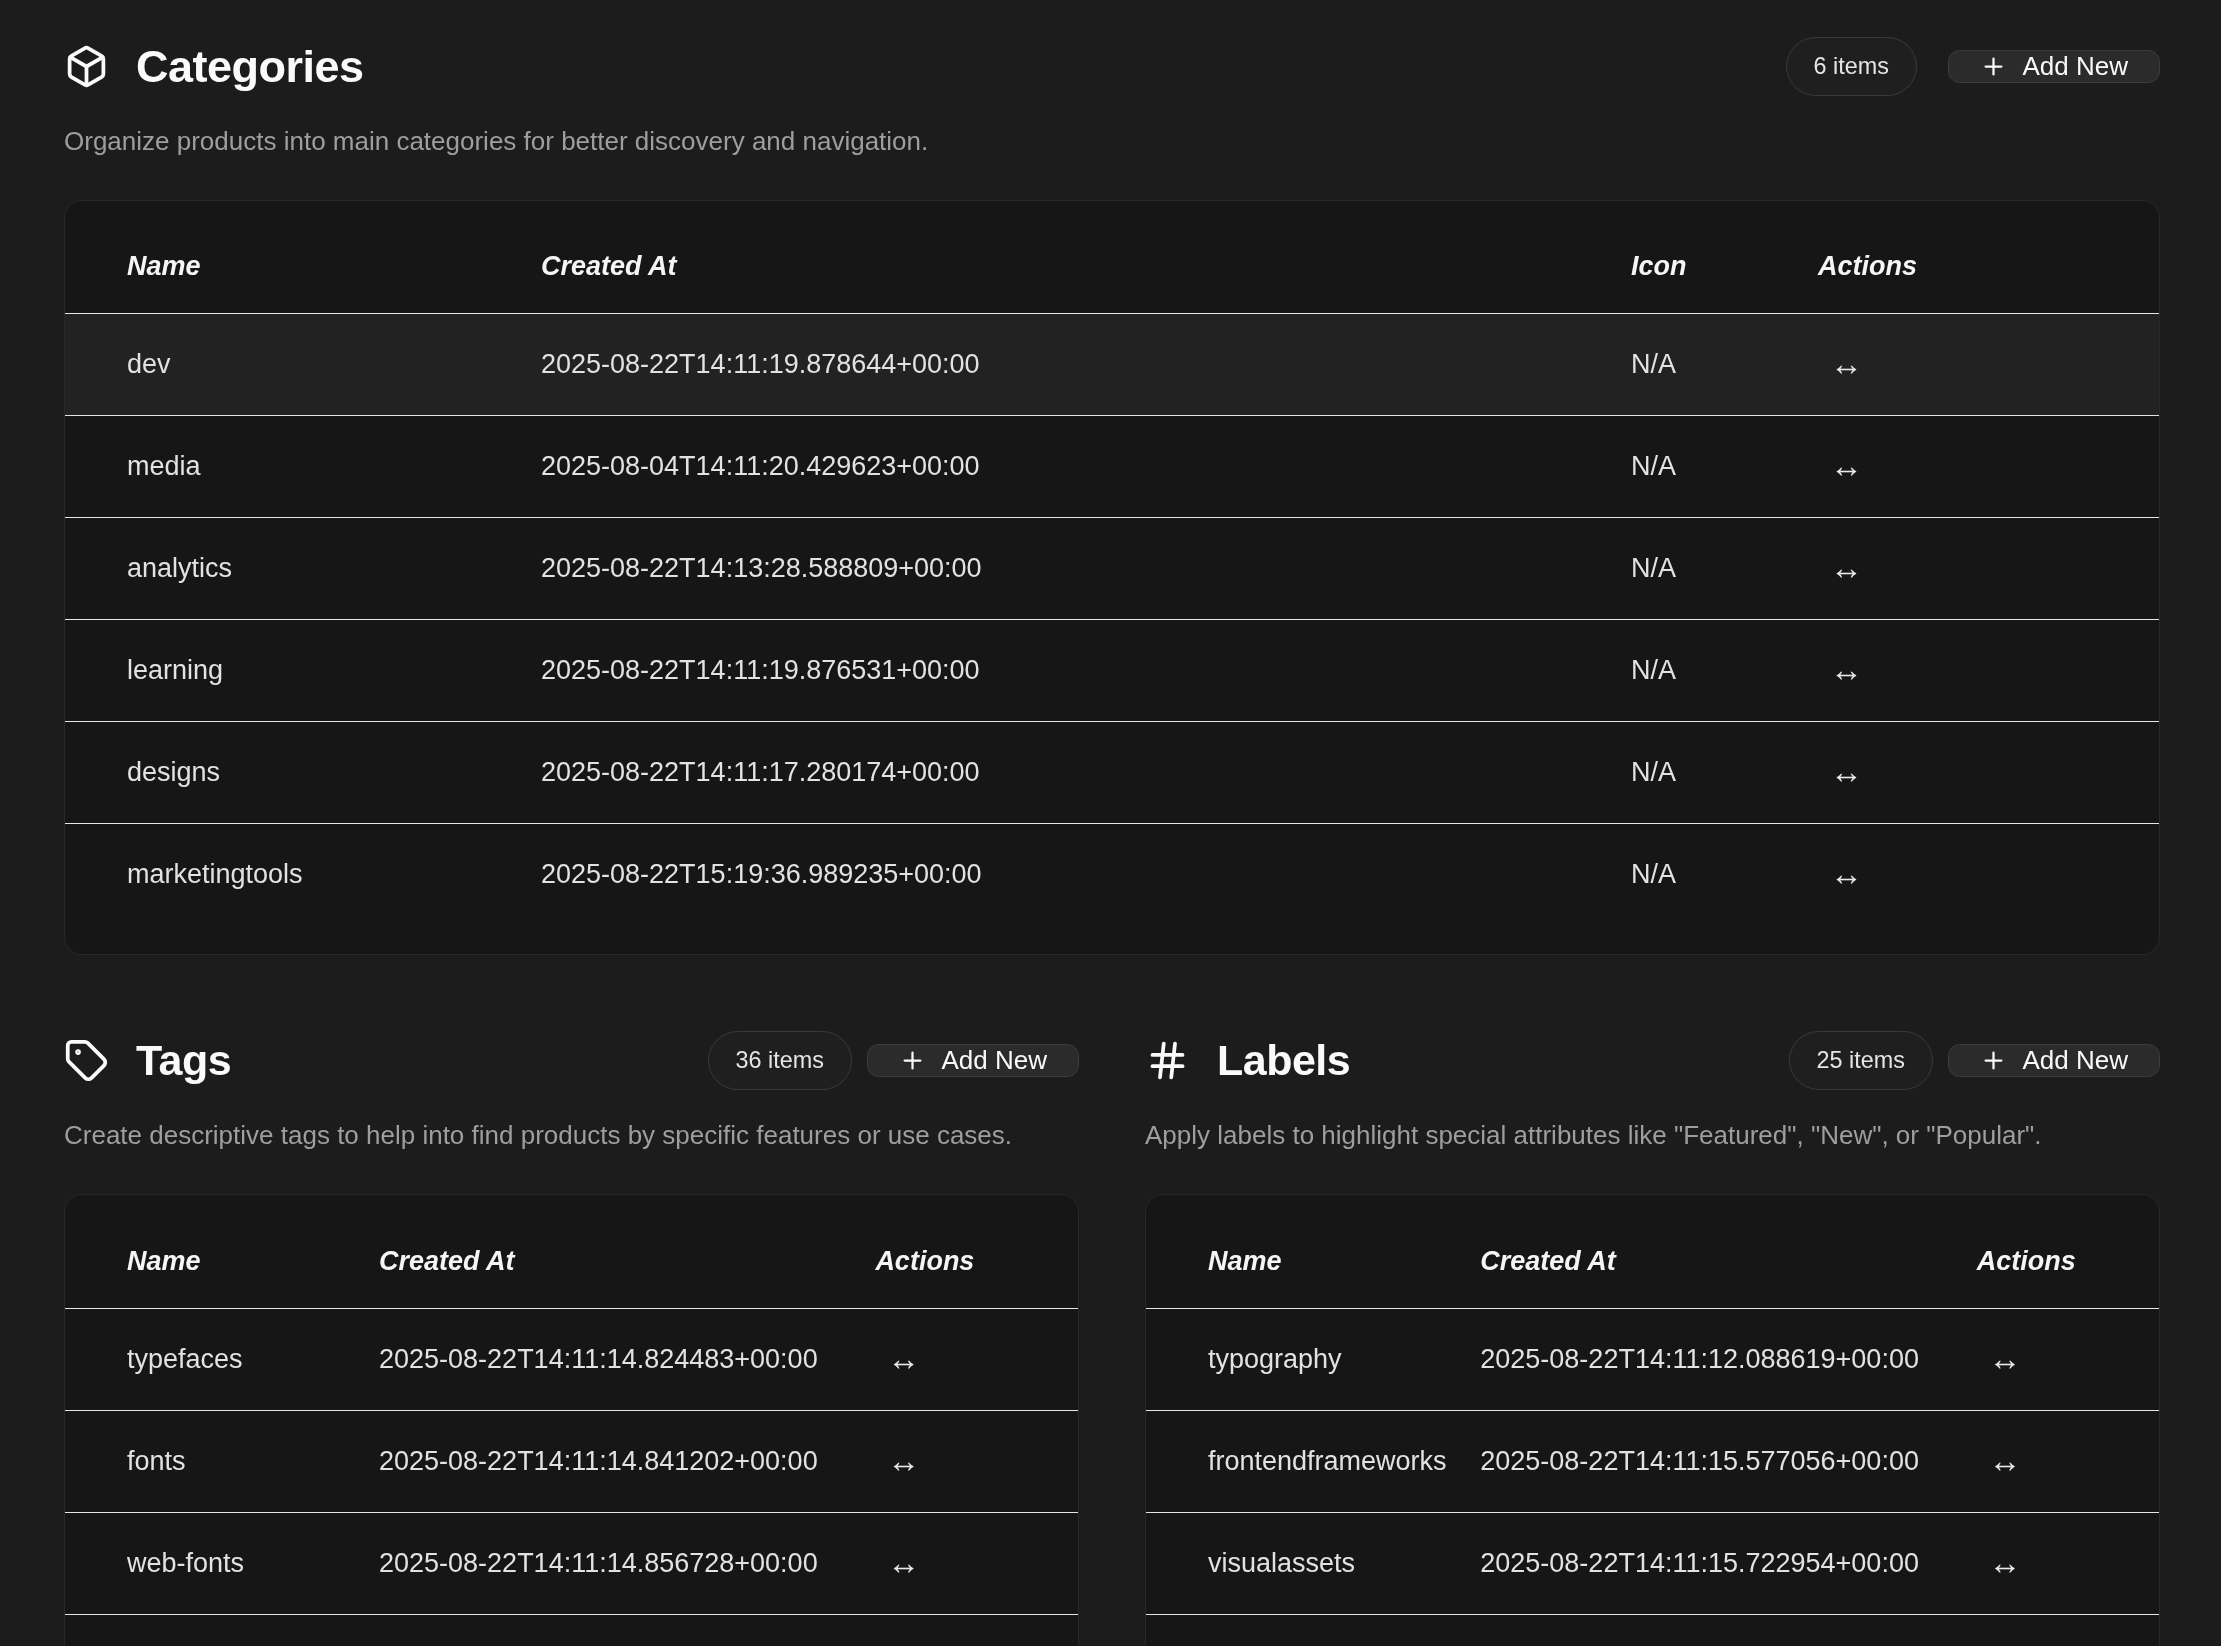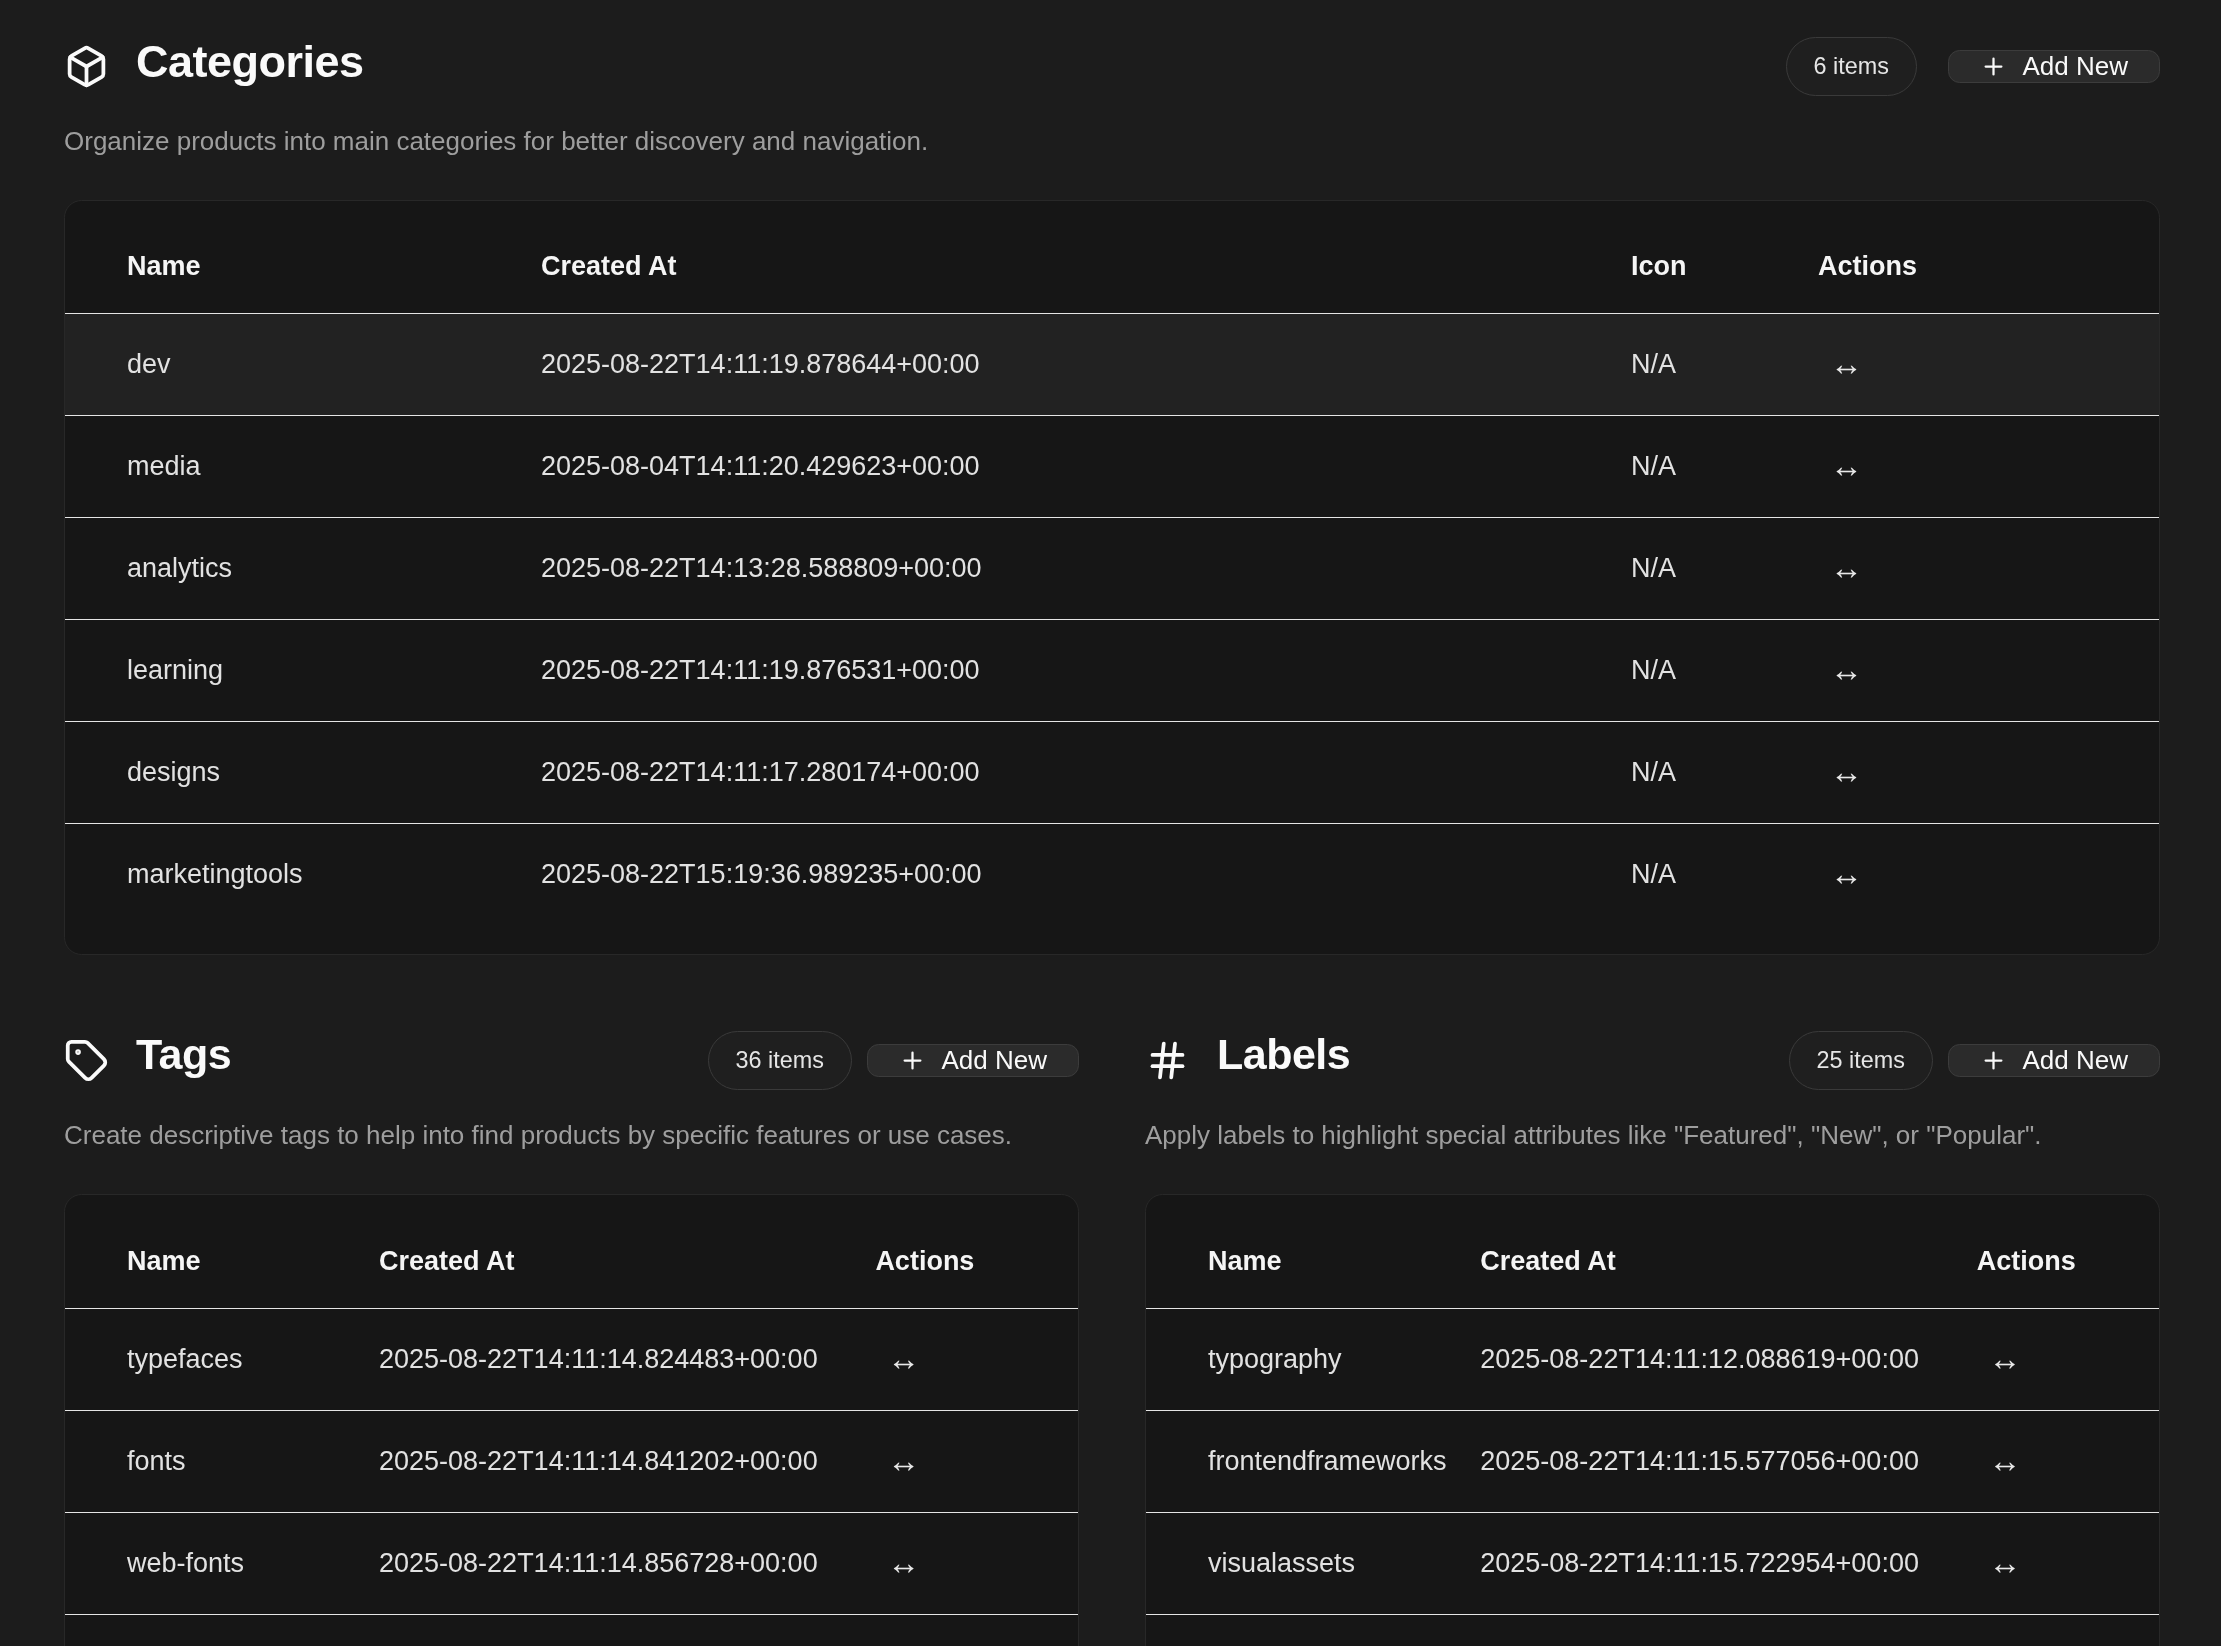--- a/index.html
+++ b/index.html
@@ -4,21 +4,21 @@
 <style>
   * { margin:0; padding:0; box-sizing:border-box; }
   html, body {
     width:2222px; height:1646px; overflow:hidden;
     background:#1c1c1c; color:#e8e8e8;
     font-family:"Liberation Sans", sans-serif;
   }
   .page { padding:37px 62px 0 64px; }
 
   
-  .sec-head { display:flex; gap:27px; }
+  .sec-head { display:flex; align-items:center; gap:27px; }
   .sec-title { font-size:45px; font-weight:700; color:#fafafa; letter-spacing:-0.5px; line-height:1.1; }
   .sec-icon { display:flex; align-items:center; color:#fafafa; }
   .sec-icon svg { width:45px; height:45px; display:block; }
   .head-right { margin-left:auto; display:flex; align-items:center; gap:31px; }
 
   .pill {
     border:1px solid #3a3a3a; background:#1f1f1f; color:#e5e5e5;
     border-radius:974px; padding:15px 27px; font-size:23.4px; white-space:nowrap;
   }
   .btn {
@@ -35,20 +35,21 @@
   
   .card {
     margin-top:41px; background:#161616;
     border:1px solid #282828; border-radius:17.6px;
     padding:17.6px 0 29px; overflow:hidden;
   }
   table { width:100%; border-collapse:collapse; table-layout:fixed; }
   th {
     text-align:left; font-size:27px; font-weight:600; color:#f5f5f5;
     padding:33px 0 31px;
+    font-style:italic;
   }
   td { font-size:27px; color:#e2e2e2; padding:33px 0; overflow:hidden; white-space:nowrap; }
   th:first-child, td:first-child { padding-left:62px; }
   tbody tr { border-top:1px solid #e5e5e5; }
   tbody tr.hl { background:#222222; }
   .arrow { font-size:33px; color:#e8e8e8; line-height:1; display:inline-block; margin-left:11.7px; cursor:pointer; }
 
   
   .two-col { display:grid; grid-template-columns:1fr 1fr; gap:66px; margin-top:76px; }
   .two-col .sec-title { font-size:43px; }

